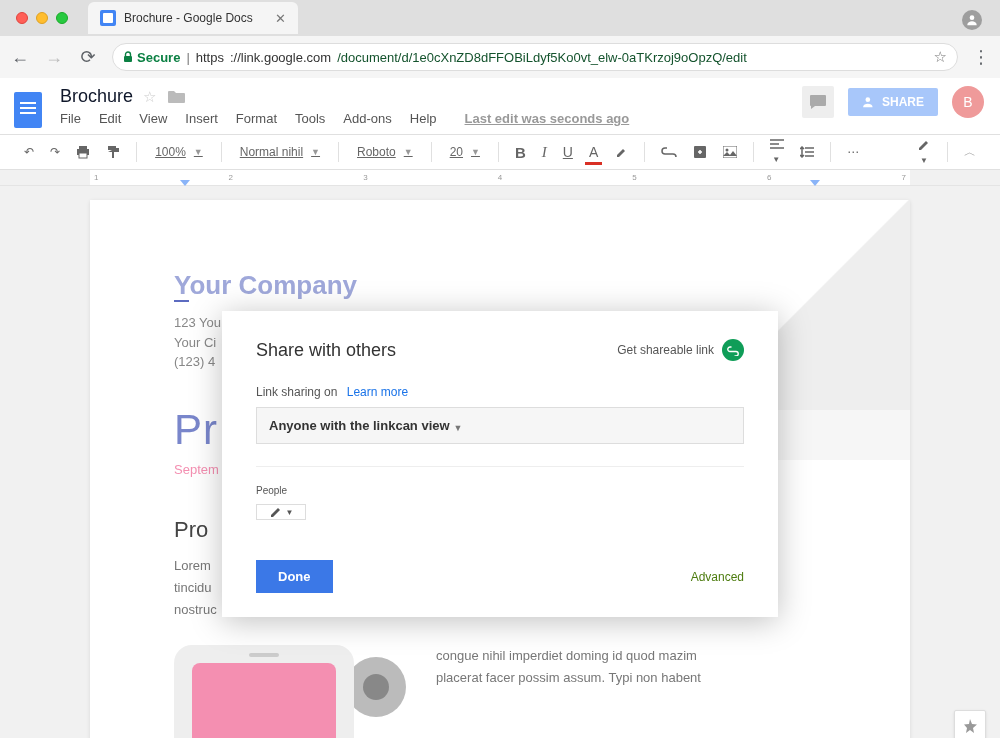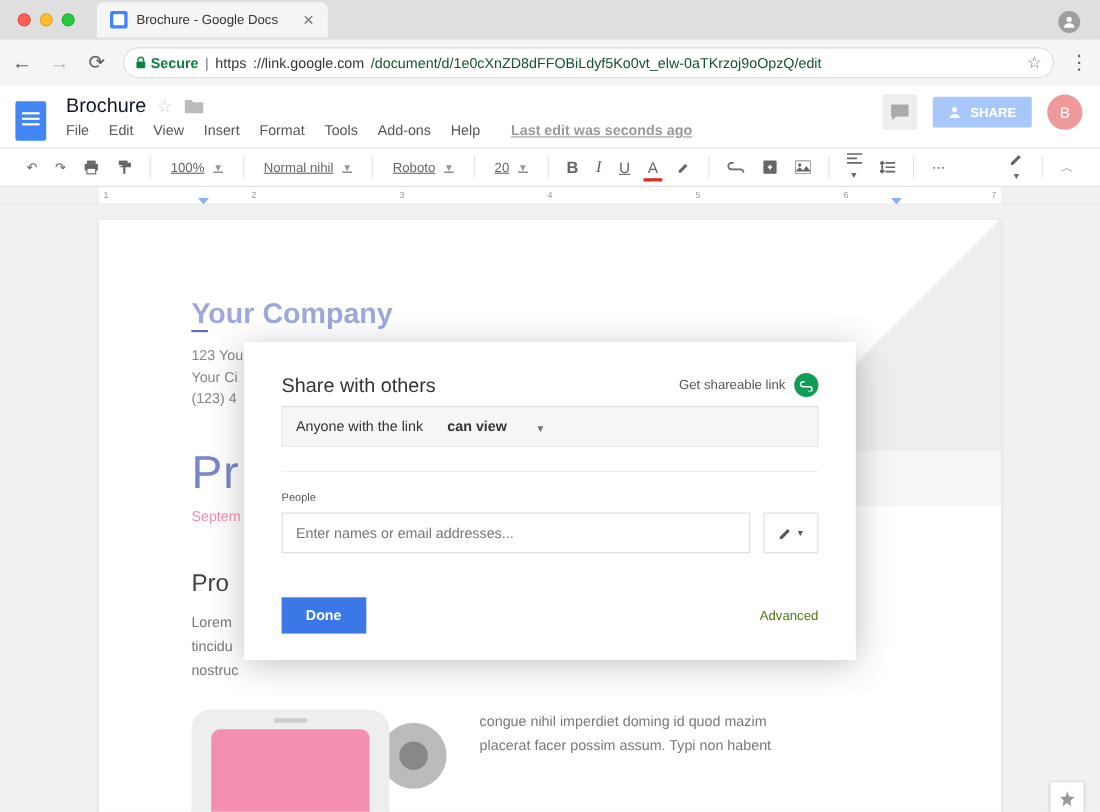--- a/index.html
+++ b/index.html
@@ -88,21 +88,21 @@
 
 
 .modal { position: absolute; left: 222px; top: 280px; width: 556px; background: #fff; box-shadow: 0 4px 30px rgba(0,0,0,0.25); padding: 28px 34px 24px; z-index: 100; margin-top: 31px; }
 .modal-header { display: flex; justify-content: space-between; align-items: center; }
 .modal-title { font-size: 18px; color: #333; }
 .shareable-link { display: flex; align-items: center; gap: 8px; font-size: 12px; color: #555; cursor: pointer; }
 .link-badge { width: 22px; height: 22px; background: #0f9d58; border-radius: 50%; display: flex; align-items: center; justify-content: center; color: #fff; font-size: 12px; }
 .link-status { font-size: 12px; color: #555; margin-top: 24px; }
 .learn-more { color: #1a73e8; margin-left: 6px; cursor: pointer; }
 .perm-row { display: flex; margin-top: 8px; border: 1px solid #ddd; }
-.perm-select { flex: 1; padding: 10px 12px; font-size: 13px; color: #333; display: flex; align-items: flex-end; gap: 22px; background: #f6f6f6; cursor: pointer; }
+.perm-select { flex: 1; padding: 10px 12px; font-size: 13px; color: #333; display: flex; align-items: flex-end; gap: 0; background: #f6f6f6; cursor: pointer; font-weight: bold; }
 .perm-select .caret { font-size: 9px; color: #777; margin-left: 4px; }
 .copy-link { width: 120px; border-left: 1px solid #ddd; display: flex; align-items: center; justify-content: center; font-size: 13px; color: #333; background: #f6f6f6; cursor: pointer; }
 .share-url { border: 1px solid #ddd; border-top: none; padding: 8px 10px; font-size: 12px; color: #1a73e8; background: #e8f0fe; white-space: nowrap; overflow: hidden; }
 .hr { height: 1px; background: #eee; margin: 22px 0 18px; }
 .people-label { font-size: 10px; color: #555; }
 .people-row { display: flex; gap: 12px; margin-top: 8px; }
 .people-input { flex: 1; border: 1px solid #ddd; padding: 10px 12px; font-size: 13px; color: #999; }
 .perm-icon-btn { width: 50px; border: 1px solid #ddd; display: flex; align-items: center; justify-content: center; gap: 3px; cursor: pointer; color: #555; }
 .modal-footer { display: flex; justify-content: space-between; align-items: center; margin-top: 40px; }
 .done-btn { background: #3b78e7; color: #fff; border: none; padding: 9px 22px; font-size: 13px; font-weight: bold; cursor: pointer; }
@@ -342,31 +342,34 @@
     <div class="modal-title">Share with others</div>
     <div class="shareable-link">
       <span>Get shareable link</span>
       <span class="link-badge">
         <svg width="12" height="12" viewBox="0 0 16 10" fill="none" stroke="#fff" stroke-width="1.8">
             <path d="M6 5H4a3 3 0 010-6h2M10 5h2a3 3 0 010 6h-2M5 5h6" transform="translate(0 2)"></path>
           </svg>
       </span>
     </div>
   </div>
+  <div class="link-status">
+    <span>Link sharing on</span>
+    <span class="learn-more">Learn more</span>
+  </div>
   <div class="perm-row">
     <div class="perm-select">
       <span>Anyone with the link </span>
         <b>can view</b>
       <span class="caret">▼</span>
     </div>
   </div>
   <div class="hr"></div>
   <div class="people-label">People</div>
   <div class="people-row">
-    <input class="people-input" placeholder="Enter names or email addresses..." style="">
     <div class="perm-icon-btn">
       <svg width="14" height="14" viewBox="0 0 14 14" fill="#555">
           <path d="M2 10l7-7 2 2-7 7H2z"></path>
         </svg>
       <span class="caret" style="font-size:8px">▼</span>
     </div>
   </div>
   <div class="modal-footer">
     <button class="done-btn"><span>Done</span></button>
     <span class="advanced-link">Advanced</span>

